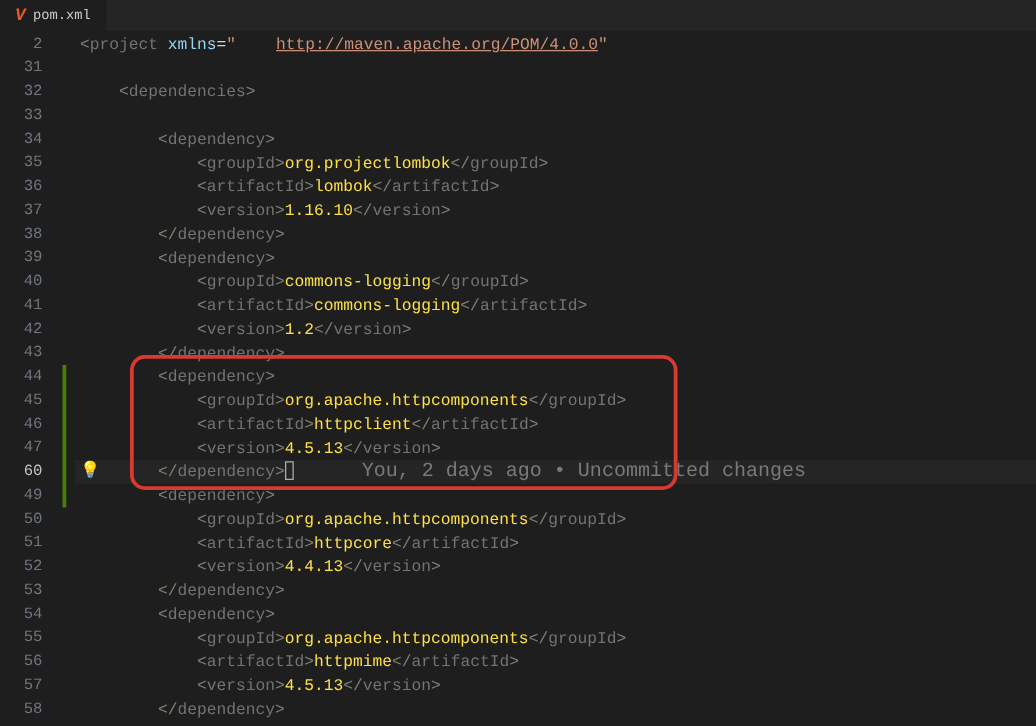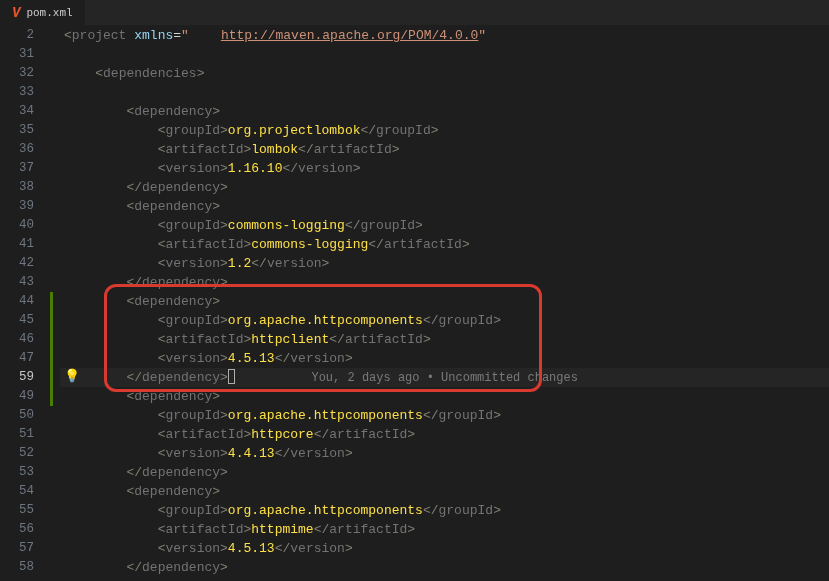--- a/index.html
+++ b/index.html
@@ -84,21 +84,21 @@
     white-space: pre;
     position: relative;
   }
   .br { color: #808073; }
   .tag { color: #737373; }
   .attr { color: #97d4f3; }
   .punct { color: #d4d4d4; }
   .str { color: #ce9178; }
   .link { color: #ce9178; text-decoration: underline; margin-left: 32px; }
   .txt { color: #fde047; }
-  .lens { color: #7a7a7a; font-size: 12px; margin-left: 22px; }
+  .lens { color: #7a7a7a; font-size: 16px; }
   .highlight-box {
     position: absolute;
     border: 3px solid #d83a2f;
     border-radius: 12px;
     pointer-events: none;
     z-index: 5;
   }
   .cursor-line {
     position: absolute;
     left: 0; right: 0;
@@ -137,21 +137,21 @@
     <div class="ln">38</div>
     <div class="ln">39</div>
     <div class="ln">40</div>
     <div class="ln">41</div>
     <div class="ln">42</div>
     <div class="ln">43</div>
     <div class="ln">44</div>
     <div class="ln">45</div>
     <div class="ln">46</div>
     <div class="ln">47</div>
-    <div class="ln current">59</div>
+    <div class="ln current">60</div>
     <div class="ln">49</div>
     <div class="ln">50</div>
     <div class="ln">51</div>
     <div class="ln">52</div>
     <div class="ln">53</div>
     <div class="ln">54</div>
     <div class="ln">55</div>
     <div class="ln">56</div>
     <div class="ln">57</div>
     <div class="ln">58</div>

